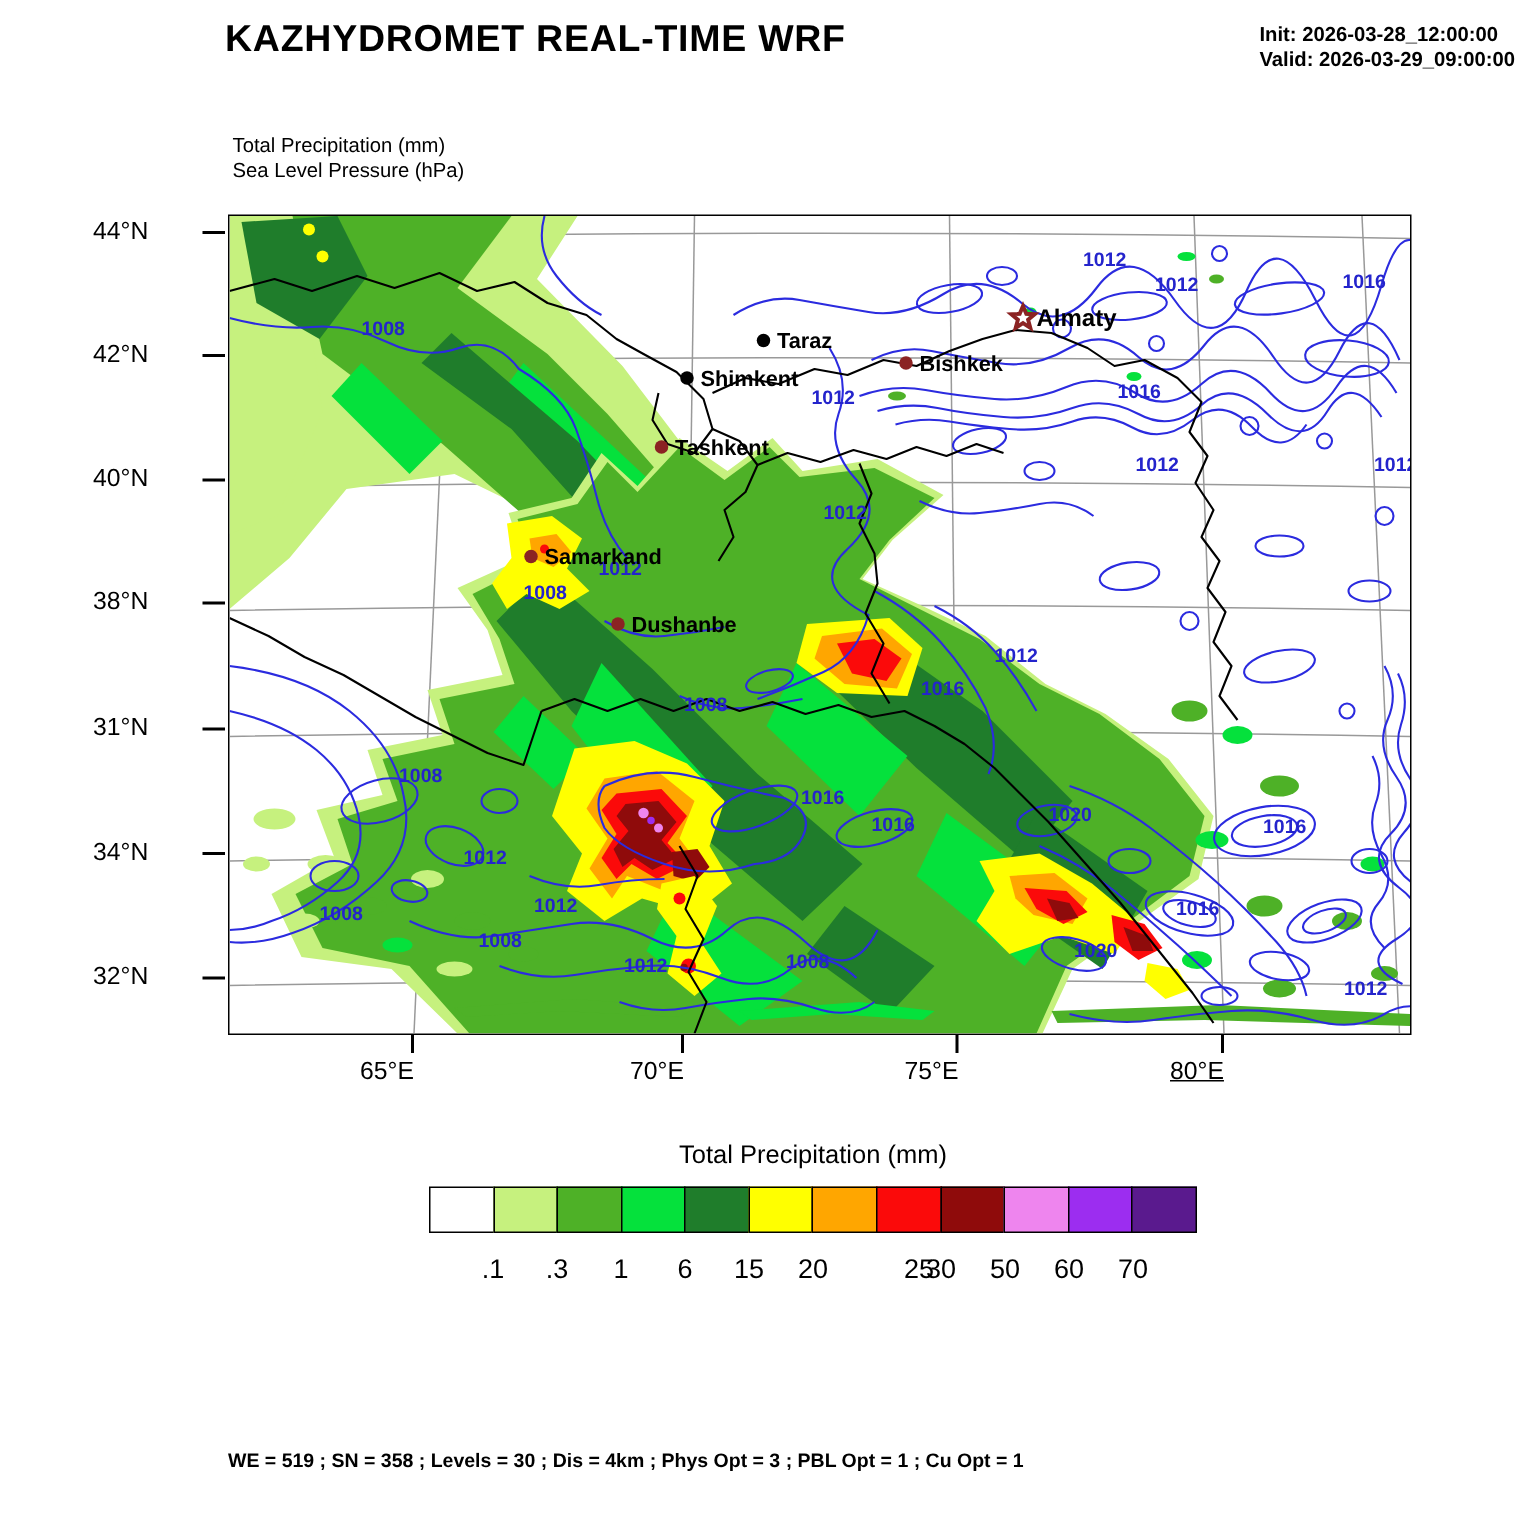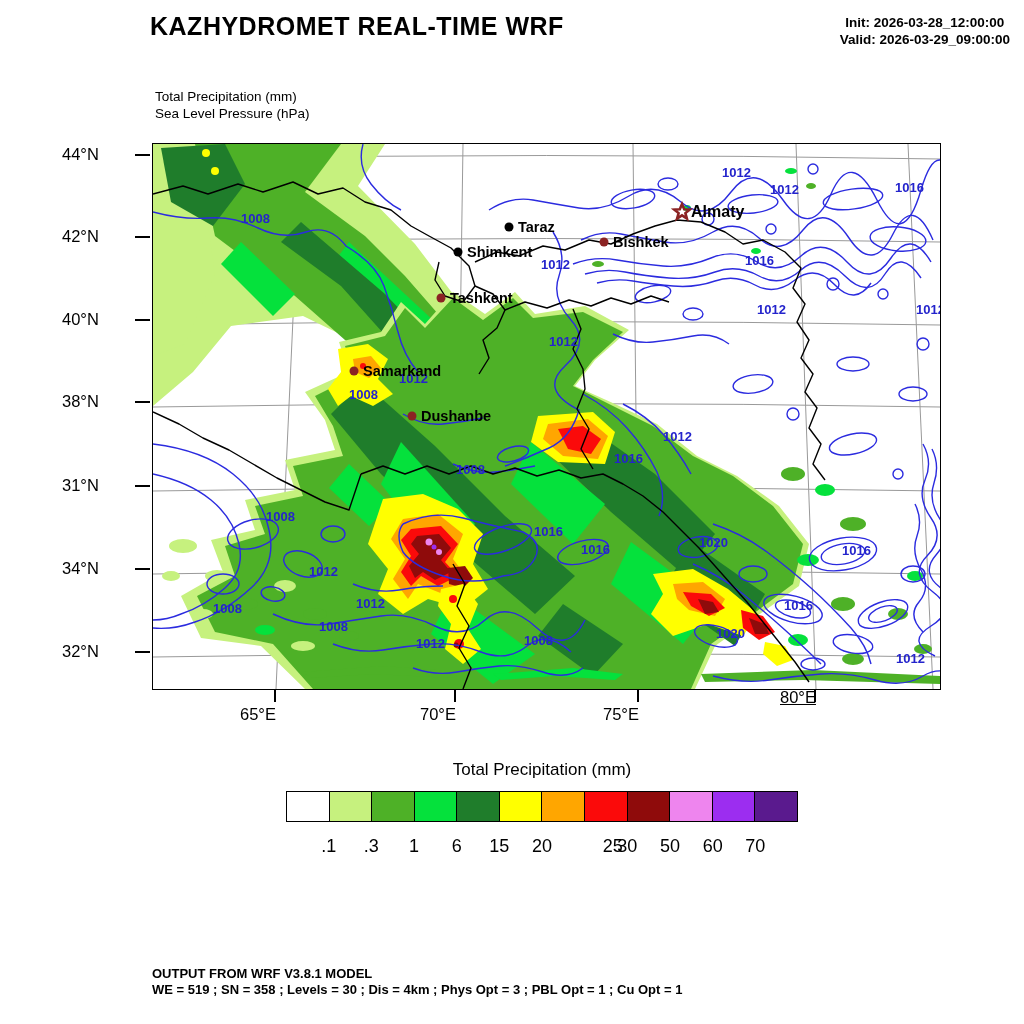--- a/index.html
+++ b/index.html
@@ -1,19 +1,19 @@
 <!DOCTYPE html>
 <html><head>
 <meta charset="utf-8">
 <style>
   html,body{margin:0;padding:0;background:#ffffff;}
   body{width:1024px;height:1024px;position:relative;font-family:"Liberation Sans","DejaVu Sans",sans-serif;color:#000;}
   .abs{position:absolute;}
   #main-title{left:150px;top:12px;font-size:25px;font-weight:bold;letter-spacing:.5px;}
-  #run-times{right:14px;top:14px;text-align:center;font-size:13.5px;font-weight:bold;line-height:17px;}
+  #run-times{right:14px;top:14px;text-align:left;font-size:13.5px;font-weight:bold;line-height:17px;}
   #field-labels{left:155px;top:88px;font-size:13.5px;line-height:17px;}
   #map-frame{left:152px;top:143px;width:787px;height:545px;border:1.6px solid #000;box-sizing:content-box;background:#fff;overflow:hidden;}
   #map-frame svg{display:block;}
   .lat-label{width:70px;font-size:16.5px;}
   .lon-label{width:70px;font-size:16.5px;}
   .lat-tick{height:2px;background:#000;}
   .lon-tick{width:2px;background:#000;}
   #colorbar-title{left:286px;top:760px;width:512px;text-align:center;font-size:17px;}
   #colorbar{left:286px;top:791px;width:512px;height:31px;display:flex;}
   .cbar-cell{flex:1 1 0;border:1px solid #000;margin-left:-1px;}
@@ -295,21 +295,21 @@
     <div class="abs lat-tick" style="left:135px;top:568px;width:15px;"></div>
     <div class="abs lat-label" style="left:62px;top:642px;">32°N</div>
     <div class="abs lat-tick" style="left:135px;top:651px;width:15px;"></div>
     <div class="abs lon-tick" style="left:274px;top:690px;height:12px;"></div>
     <div class="abs lon-label" style="left:240px;top:705px;">65°E</div>
     <div class="abs lon-tick" style="left:454px;top:690px;height:12px;"></div>
     <div class="abs lon-label" style="left:420px;top:705px;">70°E</div>
     <div class="abs lon-tick" style="left:637px;top:690px;height:12px;"></div>
     <div class="abs lon-label" style="left:603px;top:705px;">75°E</div>
     <div class="abs lon-tick" style="left:814px;top:690px;height:12px;"></div>
-    <div class="abs lon-label" style="left:780px;top:688px;text-decoration:underline;">80°E</div>
+    <div class="abs lon-label" style="left:780px;top:705px;text-decoration:underline;">80°E</div>
   </div>
 
 <div class="abs" id="colorbar-title">Total Precipitation  (mm)</div>
 <div class="abs" id="colorbar">
     <div class="cbar-cell" style="background: rgb(255, 255, 255);"></div>
     <div class="cbar-cell" style="background: rgb(198, 241, 126);"></div>
     <div class="cbar-cell" style="background: rgb(78, 177, 39);"></div>
     <div class="cbar-cell" style="background: rgb(5, 225, 60);"></div>
     <div class="cbar-cell" style="background: rgb(31, 125, 43);"></div>
     <div class="cbar-cell" style="background: rgb(255, 255, 0);"></div>
@@ -328,15 +328,14 @@
     <span class="cbar-tick" style="left: 213.333px;">15</span>
     <span class="cbar-tick" style="left: 256px;">20</span>
     <span class="cbar-tick" style="left: 298.667px; margin-left: 28px;">25</span>
     <span class="cbar-tick" style="left: 341.333px;">30</span>
     <span class="cbar-tick" style="left: 384px;">50</span>
     <span class="cbar-tick" style="left: 426.667px;">60</span>
     <span class="cbar-tick" style="left: 469.333px; text-align: center;">70</span>
   </div>
 
 <div class="abs" id="footer">
-  <div>OUTPUT FROM WRF V3.8.1 MODEL</div>
   <div>WE = 519 ; SN = 358 ; Levels = 30 ; Dis = 4km ; Phys Opt = 3 ; PBL Opt = 1 ; Cu Opt = 1</div>
 </div>
 
 </body></html>

